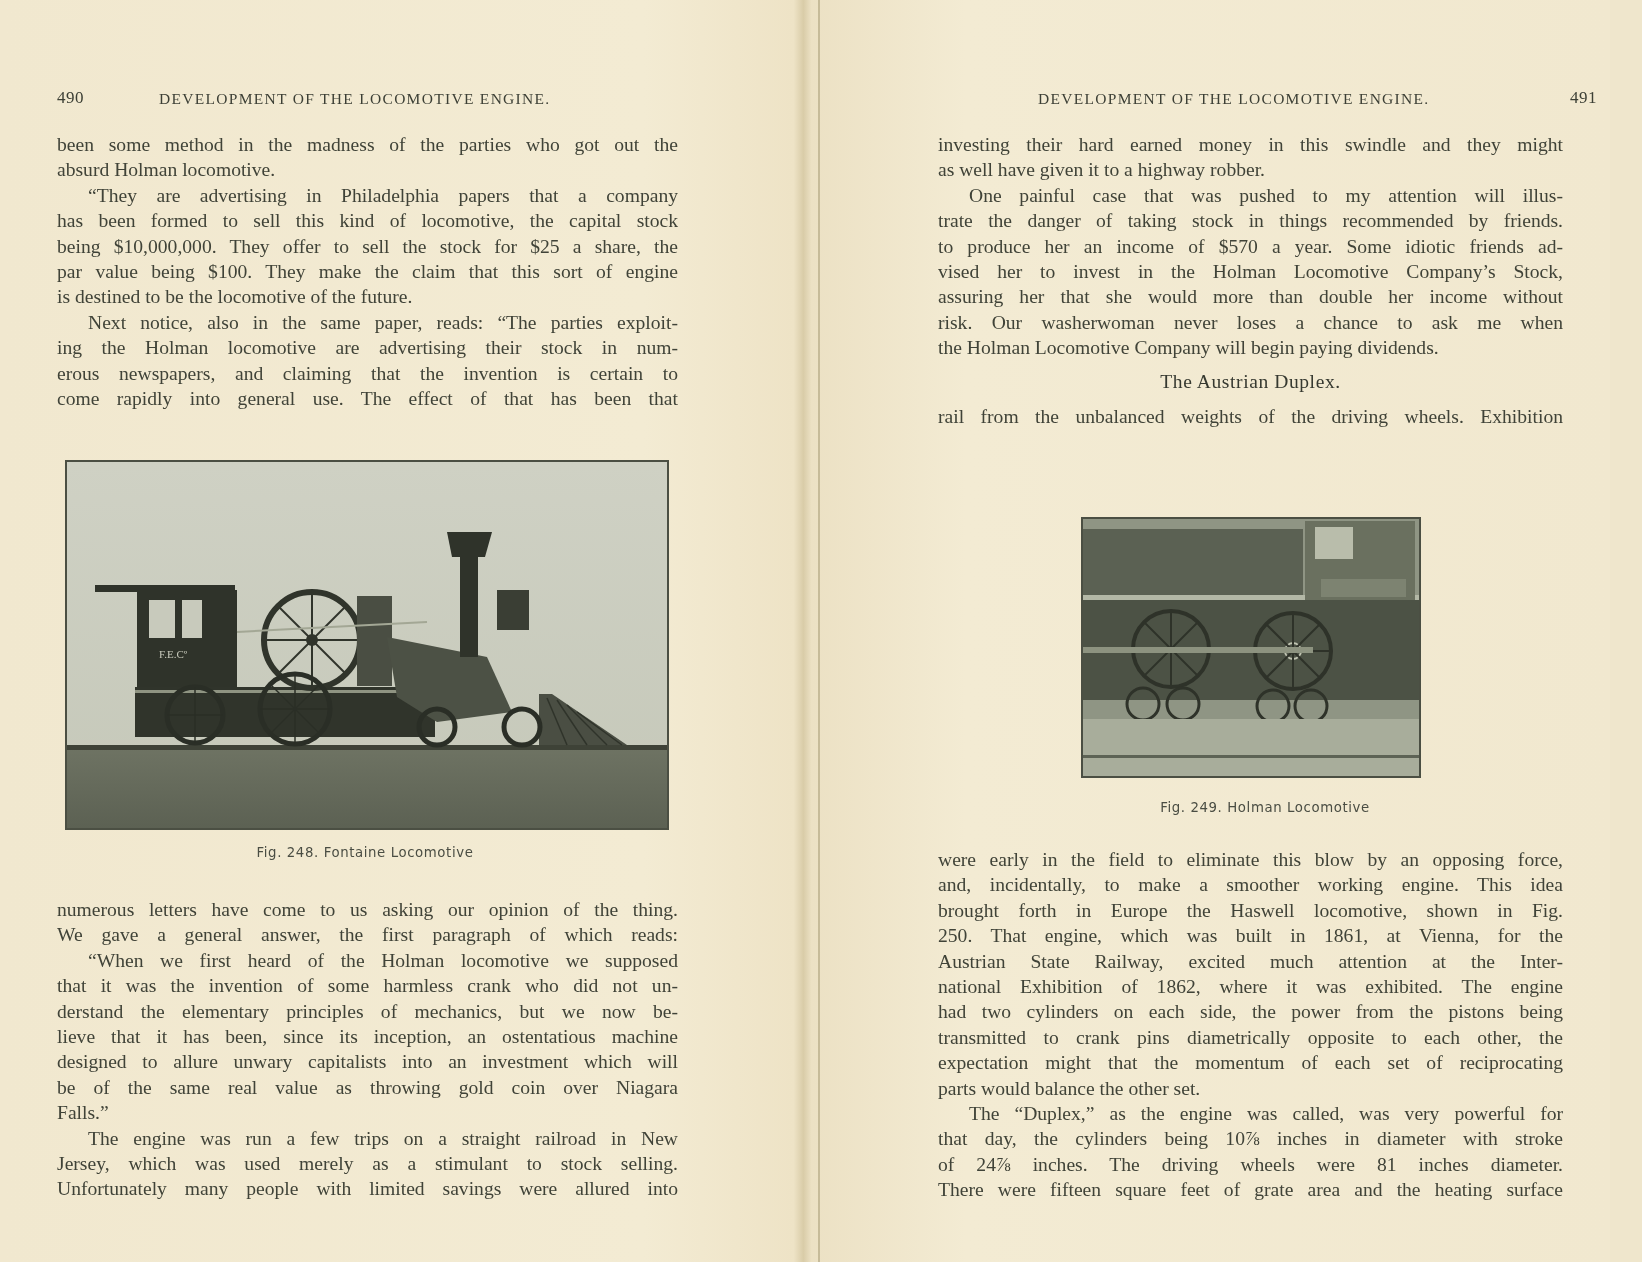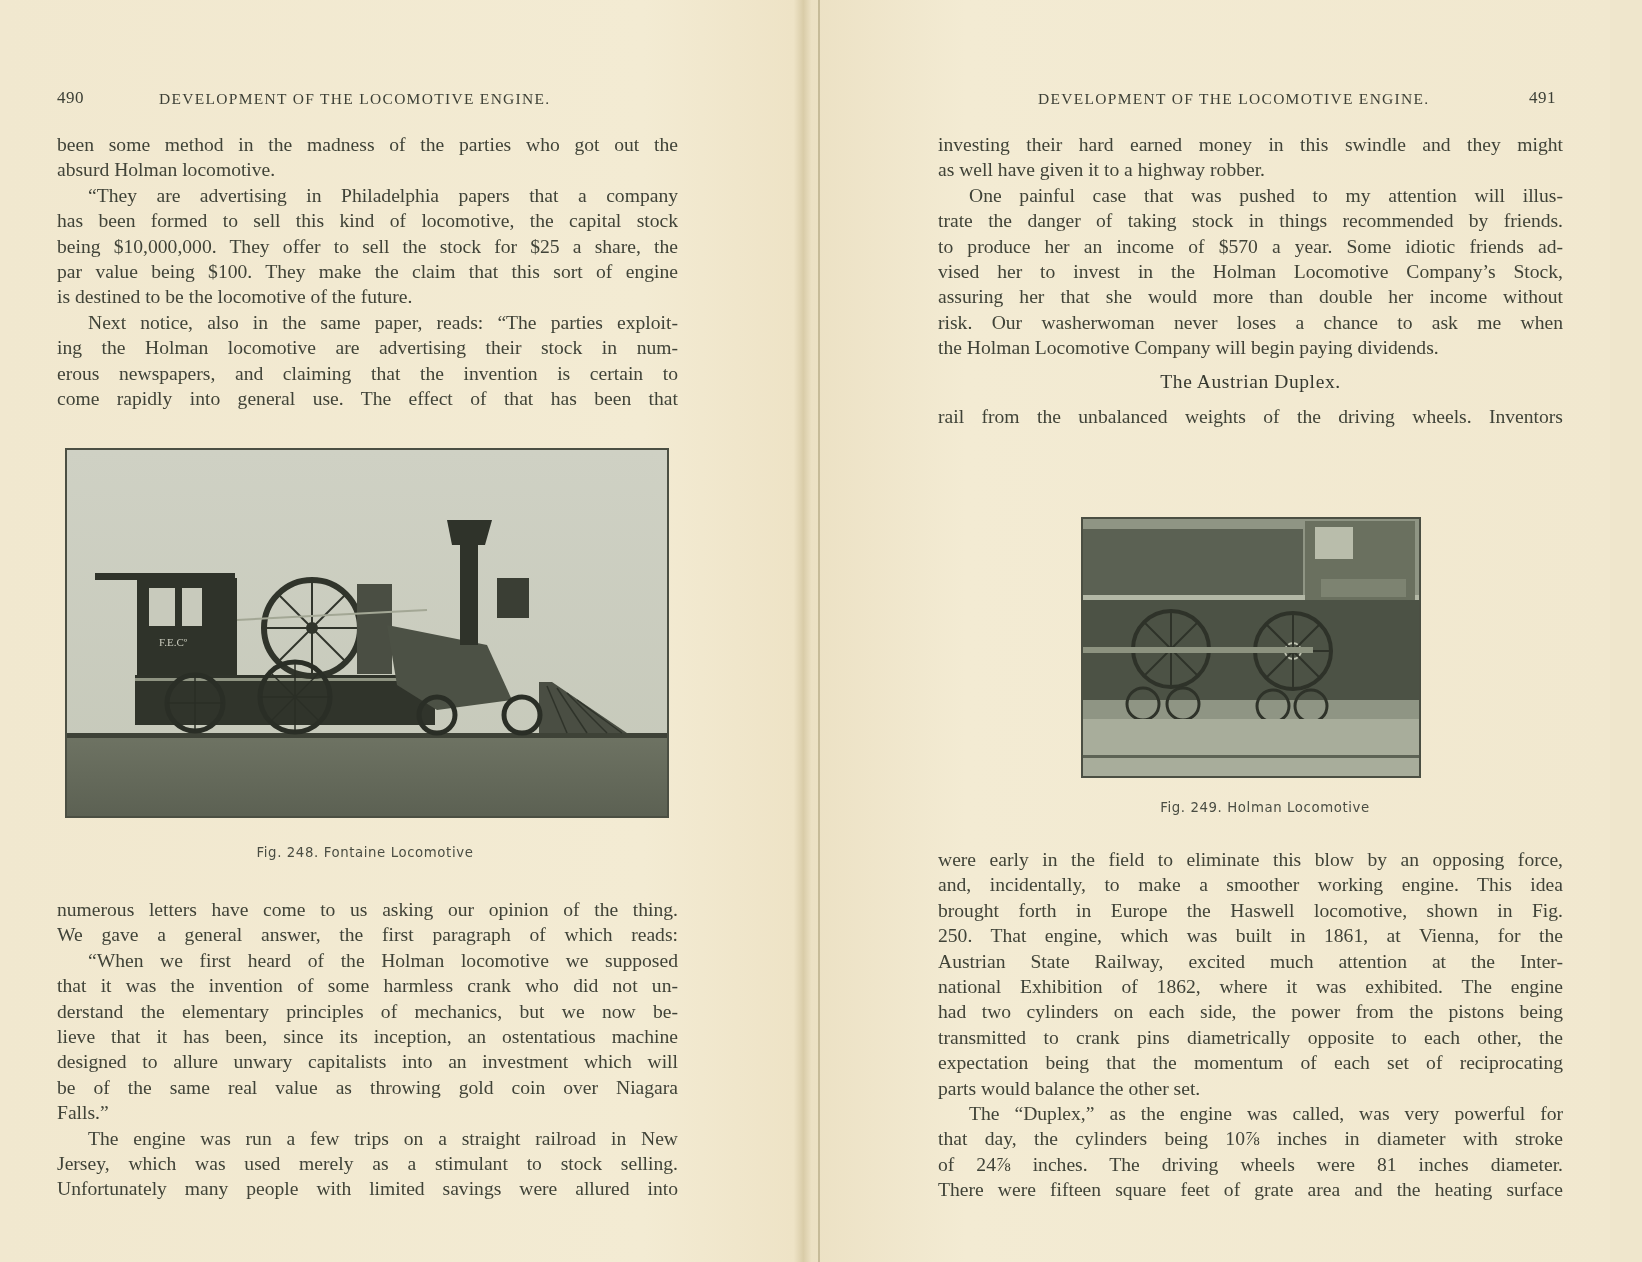--- a/index.html
+++ b/index.html
@@ -43,21 +43,21 @@
       <span class="ln">has been formed to sell this kind of locomotive, the capital stock</span>
       <span class="ln">being $10,000,000.  They offer to sell the stock for $25 a share, the</span>
       <span class="ln">par value being $100.  They make the claim that this sort of engine</span>
       <span class="ln last">is destined to be the locomotive of the future.</span>
       <span class="ln" style="padding-left:31px;">Next notice, also in the same paper, reads: “The parties exploit-</span>
       <span class="ln">ing the Holman locomotive are advertising their stock in num-</span>
       <span class="ln">erous newspapers, and claiming that the invention is certain to</span>
       <span class="ln">come rapidly into general use.  The effect of that has been that</span>
     </div>
 
-    <div class="figure-box" style="left:65px; top:448px; width:600px; height:366px;">
+    <div class="figure-box" style="left:65px; top:460px; width:600px; height:366px;">
       <svg width="600" height="366" viewBox="0 0 600 366">
         <defs>
           <linearGradient id="sky1" x1="0" y1="0" x2="0" y2="1">
             <stop offset="0" stop-color="#cfd1c4"></stop>
               <stop offset="1" stop-color="#c5c8b9"></stop>
           </linearGradient>
           <linearGradient id="ground1" x1="0" y1="0" x2="0" y2="1">
             <stop offset="0" stop-color="#6e7363"></stop>
               <stop offset="1" stop-color="#5c6153"></stop>
           </linearGradient>
@@ -131,34 +131,34 @@
       <span class="ln">be of the same real value as throwing gold coin over Niagara</span>
       <span class="ln last">Falls.”</span>
       <span class="ln" style="padding-left:31px;">The engine was run a few trips on a straight railroad in New</span>
       <span class="ln">Jersey, which was used merely as a stimulant to stock selling.</span>
       <span class="ln">Unfortunately many people with limited savings were allured into</span>
     </div>
   </div>
 
   <div class="page right">
     <div class="running-head" style="left:218px;">DEVELOPMENT OF THE LOCOMOTIVE ENGINE.</div>
-    <div class="pnum" style="left:709px;font-family:Liberation Serif, serif;">491</div>
+    <div class="pnum" style="left:750px;font-family:Liberation Serif, serif;">491</div>
 
     <div class="col" style="left:118px; top:132px; width:625px;">
       <span class="ln">investing their hard earned money in this swindle and they might</span>
       <span class="ln last">as well have given it to a highway robber.</span>
       <span class="ln" style="padding-left:31px;">One painful case that was pushed to my attention will illus-</span>
       <span class="ln">trate the danger of taking stock in things recommended by friends.</span>
       <span class="ln">to produce her an income of $570 a year.  Some idiotic friends ad-</span>
       <span class="ln">vised her to invest in the Holman Locomotive Company’s Stock,</span>
       <span class="ln">assuring her that she would more than double her income without</span>
       <span class="ln">risk.  Our washerwoman never loses a chance to ask me when</span>
       <span class="ln last">the Holman Locomotive Company will begin paying dividends.</span>
       <div class="heading">The Austrian Duplex.</div>
-      <span class="ln">rail from the unbalanced weights of the driving wheels.  Inventors</span>
+      <span class="ln">rail from the unbalanced weights of the driving wheels.  Exhibition</span>
     </div>
 
     <div class="figure-box" style="left:261px; top:517px; width:336px; height:257px;">
       <svg width="336" height="257" viewBox="0 0 336 257">
         <rect width="336" height="257" fill="#8f9584"></rect>
 
         <rect x="0" y="10" width="220" height="70" fill="#5b6153"></rect>
         <rect x="0" y="76" width="336" height="5" fill="#b3b8a6"></rect>
 
         <rect x="222" y="2" width="110" height="82" fill="#6a705f"></rect>
@@ -199,21 +199,21 @@
 
     <div class="col" style="left:118px; top:847px; width:625px;">
       <span class="ln">were early in the field to eliminate this blow by an opposing force,</span>
       <span class="ln">and, incidentally, to make a smoother working engine.  This idea</span>
       <span class="ln">brought forth in Europe the Haswell locomotive, shown in Fig.</span>
       <span class="ln">250.  That engine, which was built in 1861, at Vienna, for the</span>
       <span class="ln">Austrian State Railway, excited much attention at the Inter-</span>
       <span class="ln">national Exhibition of 1862, where it was exhibited.  The engine</span>
       <span class="ln">had two cylinders on each side, the power from the pistons being</span>
       <span class="ln">transmitted to crank pins diametrically opposite to each other, the</span>
-      <span class="ln">expectation being that the momentum of each set of reciprocating</span>
+      <span class="ln">expectation might that the momentum of each set of reciprocating</span>
       <span class="ln last">parts would balance the other set.</span>
       <span class="ln" style="padding-left:31px;">The “Duplex,” as the engine was called, was very powerful for</span>
       <span class="ln">that day, the cylinders being 10⅞ inches in diameter with stroke</span>
       <span class="ln">of 24⅞ inches.  The driving wheels were 81 inches diameter.</span>
       <span class="ln">There were fifteen square feet of grate area and the heating surface</span>
     </div>
   </div>
 </div>
 
 </body></html>

